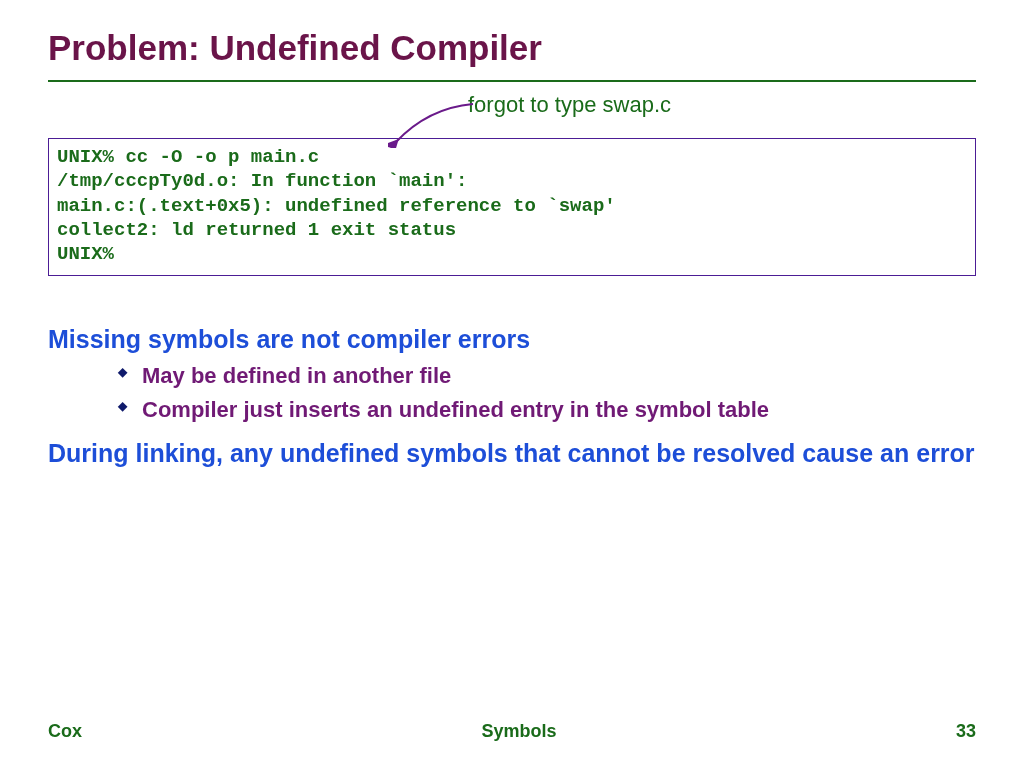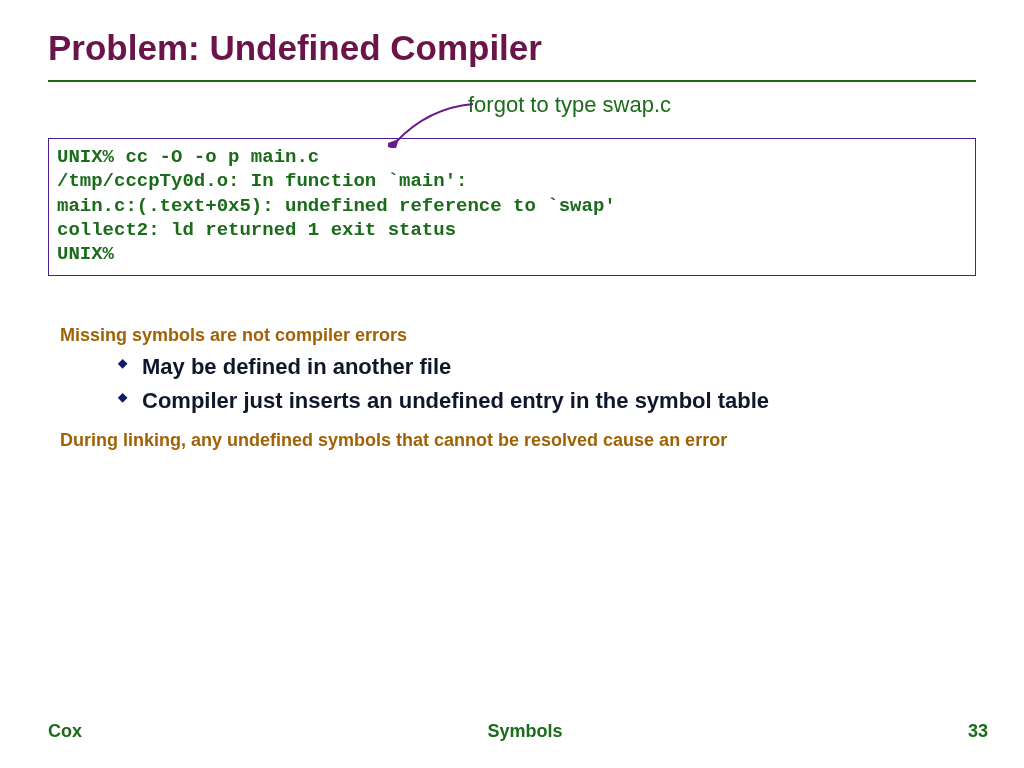--- a/index.html
+++ b/index.html
@@ -55,53 +55,53 @@
     font-size: 19px;
     font-weight: bold;
     color: #1a6b1a;
     line-height: 1.28;
     white-space: pre;
   }
   .body {
     margin-top: 48px;
   }
   .para-green {
-    color: #a16207;
-    font-size: 18px;
+    color: #1d4ed8;
+    font-size: 25px;
     font-weight: bold;
     line-height: 1.25;
-    margin-left: 12px;
+    margin-left: 0;
     margin-bottom: 6px;
   }
   .bullets {
     list-style: none;
     margin: 2px 0 14px 70px;
   }
   .bullets li {
-    color: #0f172a;
+    color: #701a75;
     font-size: 22px;
     font-weight: bold;
     line-height: 1.35;
     position: relative;
     padding-left: 24px;
     margin-bottom: 4px;
   }
   .bullets li::before {
     content: "◆";
     position: absolute;
     left: 0;
     top: 3px;
     font-size: 12px;
     color: #0f1a6b;
   }
   .footer {
     position: absolute;
     bottom: 26px;
     left: 48px;
-    right: 36px;
+    right: 48px;
     color: #1a6b1a;
     font-size: 18px;
     font-weight: bold;
     display: flex;
     justify-content: space-between;
   }
 </style>
 </head>
 <body>
 

